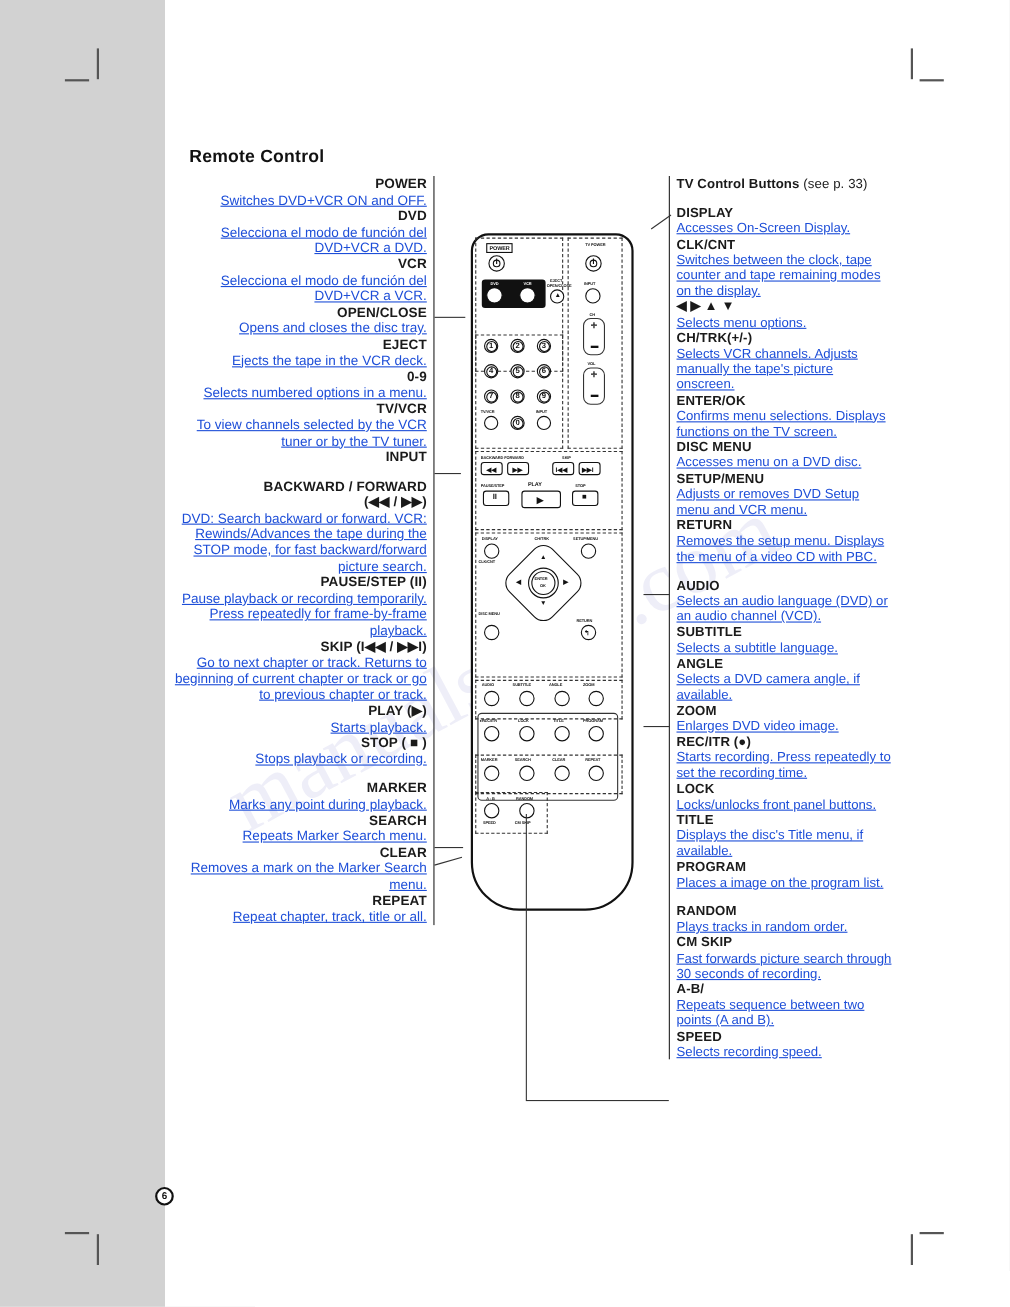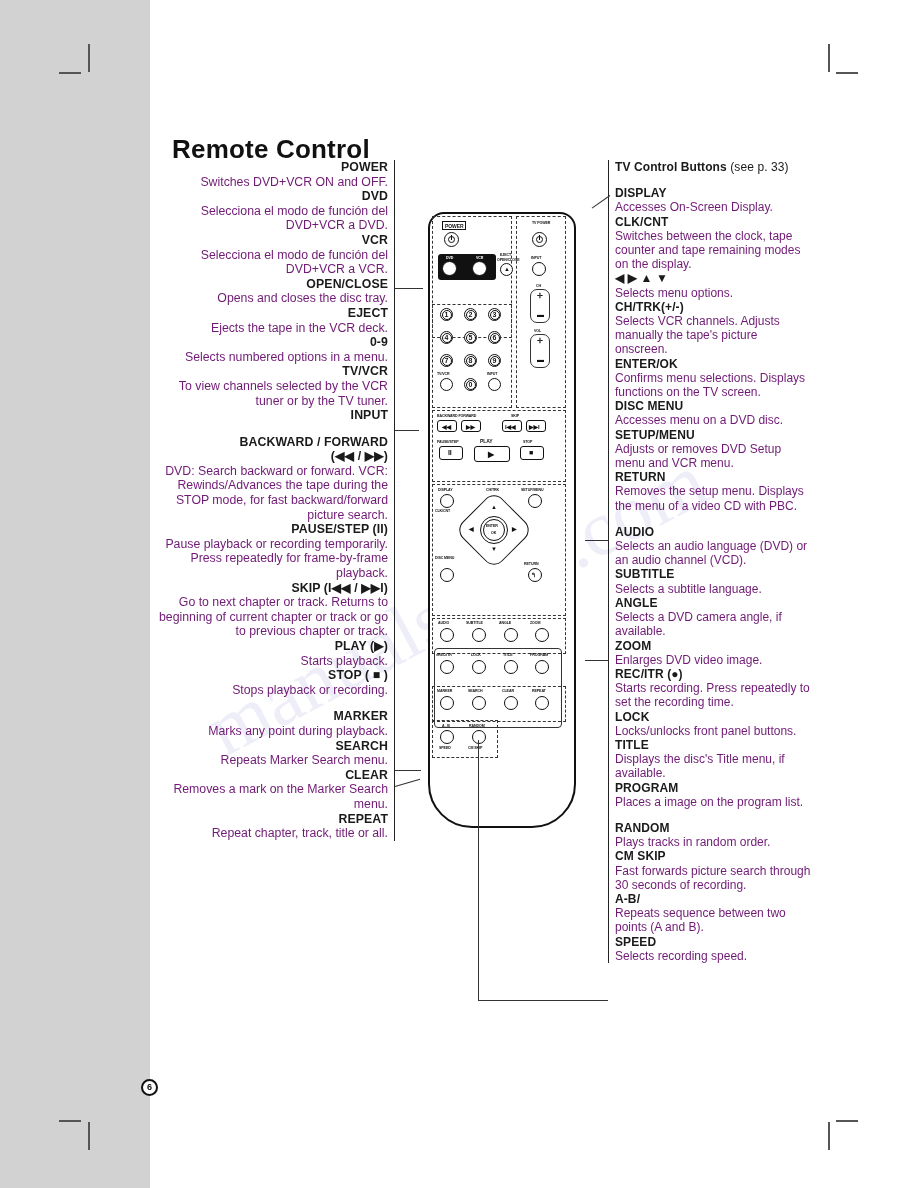--- a/index.html
+++ b/index.html
@@ -17,21 +17,21 @@
     background:#ffffff;
   }
   
 
   
   .crop { position:absolute; background:#555; }
 
   
   #title {
     position:absolute; left:172px; top:134px;
-    font-size:26px; font-weight:bold; letter-spacing:.2px;
+    font-size:16px; font-weight:bold; letter-spacing:.2px;
     color:#111;
   }
 
   
   .col { position:absolute; color:#1a1a1a; }
   #col-left {
     left:150px; top:160px; width:245px;
     text-align:right;
     border-right:1.4px solid #222;
     padding-right:6px;
@@ -42,21 +42,21 @@
     border-left:1.4px solid #222;
     padding-left:6px;
   }
   .entry { margin-bottom:0px; }
   .entry.gap { margin-top:12px; }
   .k {
     font-weight:bold; font-size:12.3px; line-height:14.6px;
     letter-spacing:.1px;
   }
   .d {
-    font-size:12.3px; line-height:14.6px; color:#701a75;
+    font-size:12.3px; line-height:14.6px; color:#1d4ed8;text-decoration:underline;
   }
   #col-right .k { font-size:12px; line-height:14.2px; }
   #col-right .d { font-size:12px; line-height:14.2px; }
   .sub { font-weight:normal; }
 
   
   #remote {
     position:absolute; left:418px; top:212px;
     width:176px; height:620px;
   }

